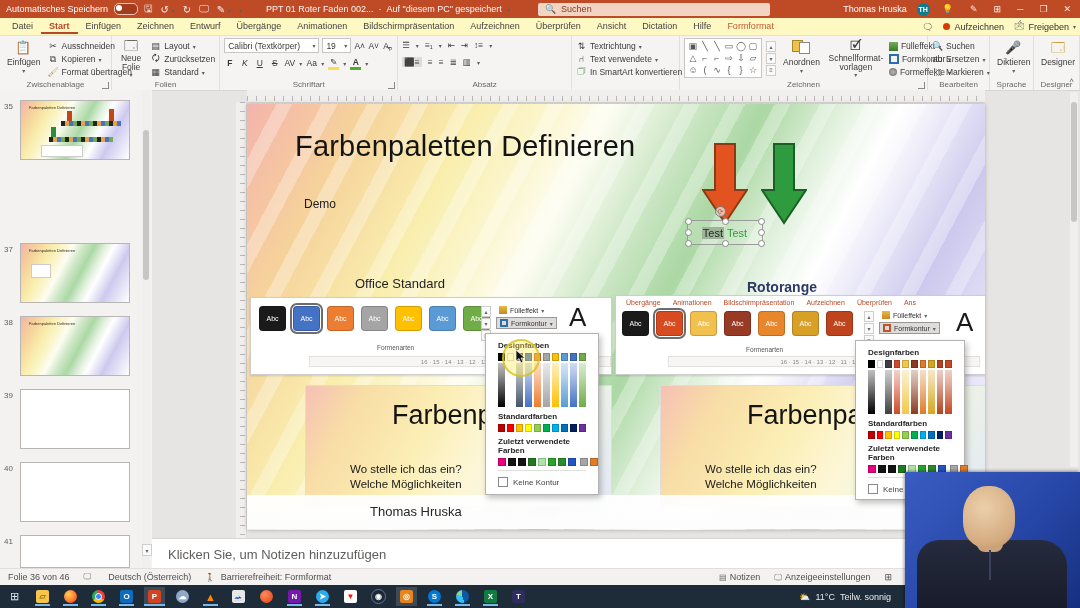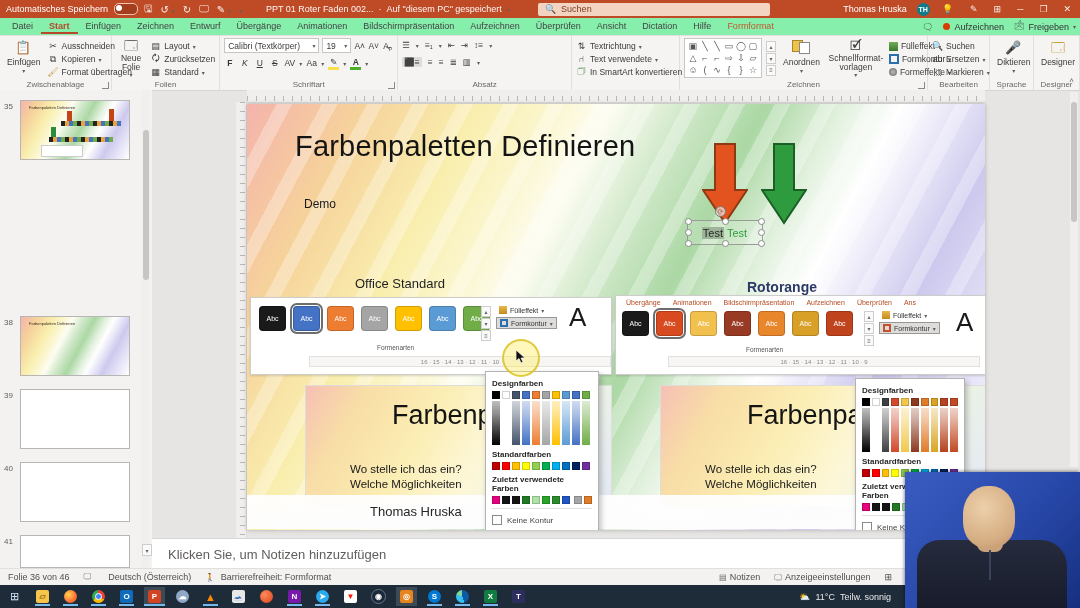--- a/index.html
+++ b/index.html
@@ -15,21 +15,21 @@
   .qat{display:flex;gap:8px;align-items:center;font-size:10px;}
   .qat span{opacity:.92;}
   .doc-title{margin-left:18px;white-space:nowrap;font-size:9px;opacity:.95;display:flex;gap:5px;align-items:center;}
   .searchbox{margin-left:22px;width:218px;height:13px;background:#f3d4c3;border-radius:2px;color:#7d3b1e;
              font-size:9px;display:flex;align-items:center;gap:5px;padding:0 7px;}
   .tb-right{margin-left:auto;display:flex;align-items:center;gap:10px;font-size:9px;}
   .avatar{width:13px;height:13px;border-radius:50%;background:#0f7c8c;color:#fff;font-size:7px;
           display:flex;align-items:center;justify-content:center;font-weight:bold;}
   .winbtn{font-size:9px;opacity:.9;padding:0 3px;}
   
-  .tabrow{left:0;top:18px;width:1080px;height:18px;background:#86efac;display:flex;align-items:center;
+  .tabrow{left:0;top:18px;width:1080px;height:18px;background:#fef9c3;display:flex;align-items:center;
           font-size:9px;color:#444;gap:0;padding:0 4px;box-sizing:border-box;border-bottom:1px solid #e3e1df;}
   .tab{padding:2px 8px 3px 8px;white-space:nowrap;}
   .tab.active{color:#b7472a;font-weight:bold;box-shadow:inset 0 -2px 0 #b7472a;}
   .tab.contextual{color:#c05a2e;}
   .tabrow-right{margin-left:auto;display:flex;align-items:center;gap:10px;}
   .pill-btn{display:flex;align-items:center;gap:4px;font-size:9px;color:#333;}
   .reddot{width:7px;height:7px;border-radius:50%;background:#d83b01;display:inline-block;}
   
   .ribbon{left:0;top:36px;width:1080px;height:54px;background:#f5f4f2;border-bottom:1px solid #d8d6d4;
           display:flex;font-size:8.5px;color:#3b3a39;}
@@ -95,21 +95,21 @@
   .mini-ui-col{position:absolute;display:flex;flex-direction:column;gap:2px;font-size:7px;color:#333;}
   .mini-ui-btn{display:flex;align-items:center;gap:3px;padding:1px 3px;white-space:nowrap;}
   .mini-ui-btn.hl{background:#dedcda;border:1px solid #9a9896;}
   .bigA{position:absolute;font-size:26px;color:#1a1a1a;font-weight:500;}
   .formenarten{position:absolute;font-size:6.5px;color:#555;}
   .shotruler{position:absolute;height:9px;background:#f7f6f5;border:1px solid #e3e1df;color:#8a8886;
              font-size:6px;display:flex;align-items:center;justify-content:space-around;overflow:hidden;white-space:nowrap;}
   .innertabs{position:absolute;display:flex;gap:12px;font-size:7px;color:#b34a22;white-space:nowrap;}
   
   .dropdown{position:absolute;background:#fff;border:1px solid #b5b3b1;box-shadow:2px 3px 6px rgba(0,0,0,.25);
-            padding:5px 6px;box-sizing:border-box;font-size:8px;color:#262626;margin-top:38px;}
+            padding:5px 12px;box-sizing:border-box;font-size:8px;color:#262626;}
   .dd-label{font-weight:bold;margin:2px 0 3px 0;}
   .palette-row{display:flex;gap:2px;}
   .sw{width:8px;height:8px;box-shadow:inset 0 0 0 1px rgba(0,0,0,.18);}
   .palette-shades{display:flex;gap:2px;margin-top:2px;}
   .shade-col{width:8px;height:44px;}
   .dd-divider{height:1px;background:#e1dfdd;margin:4px 0;}
   .no-outline{display:flex;align-items:center;gap:5px;color:#444;padding:2px 0;}
   .no-outline .sq{width:8px;height:8px;border:1px solid #8a8886;background:#fff;}
   .gap6{width:6px;}
   
@@ -454,20 +454,27 @@
     <div class="thumbwrap" style="top:10px">
       <span class="thumbnum">35</span>
       <div class="thumb rainbow">
         <span class="micro-title">Farbenpaletten Definieren</span>
         <div class="mini-arrow" style="left:46px;top:10px;background:#c44414"></div>
         <div class="mini-arrow" style="left:88px;top:8px;background:#c44414"></div>
         <div class="mini-arrow" style="left:30px;top:26px;background:#2d8b3e"></div>
         <div class="mini-strip" style="left:40px;top:20px;width:60px"></div>
         <div class="mini-strip" style="left:28px;top:36px;width:64px"></div>
         <div class="mini-box" style="left:20px;top:44px;width:40px;height:10px"></div>
+      </div>
+    </div>
+    <div class="thumbwrap" style="top:153px">
+      <span class="thumbnum">37</span>
+      <div class="thumb rainbow">
+        <span class="micro-title">Farbenpaletten Definieren</span>
+        <div class="mini-box" style="left:10px;top:20px;width:18px;height:12px"></div>
       </div>
     </div>
     <div class="thumbwrap" style="top:226px">
       <span class="thumbnum">38</span>
       <div class="thumb rainbow">
         <span class="micro-title">Farbenpaletten Definieren</span>
       </div>
     </div>
     <div class="thumbwrap" style="top:299px">
       <span class="thumbnum">39</span>

